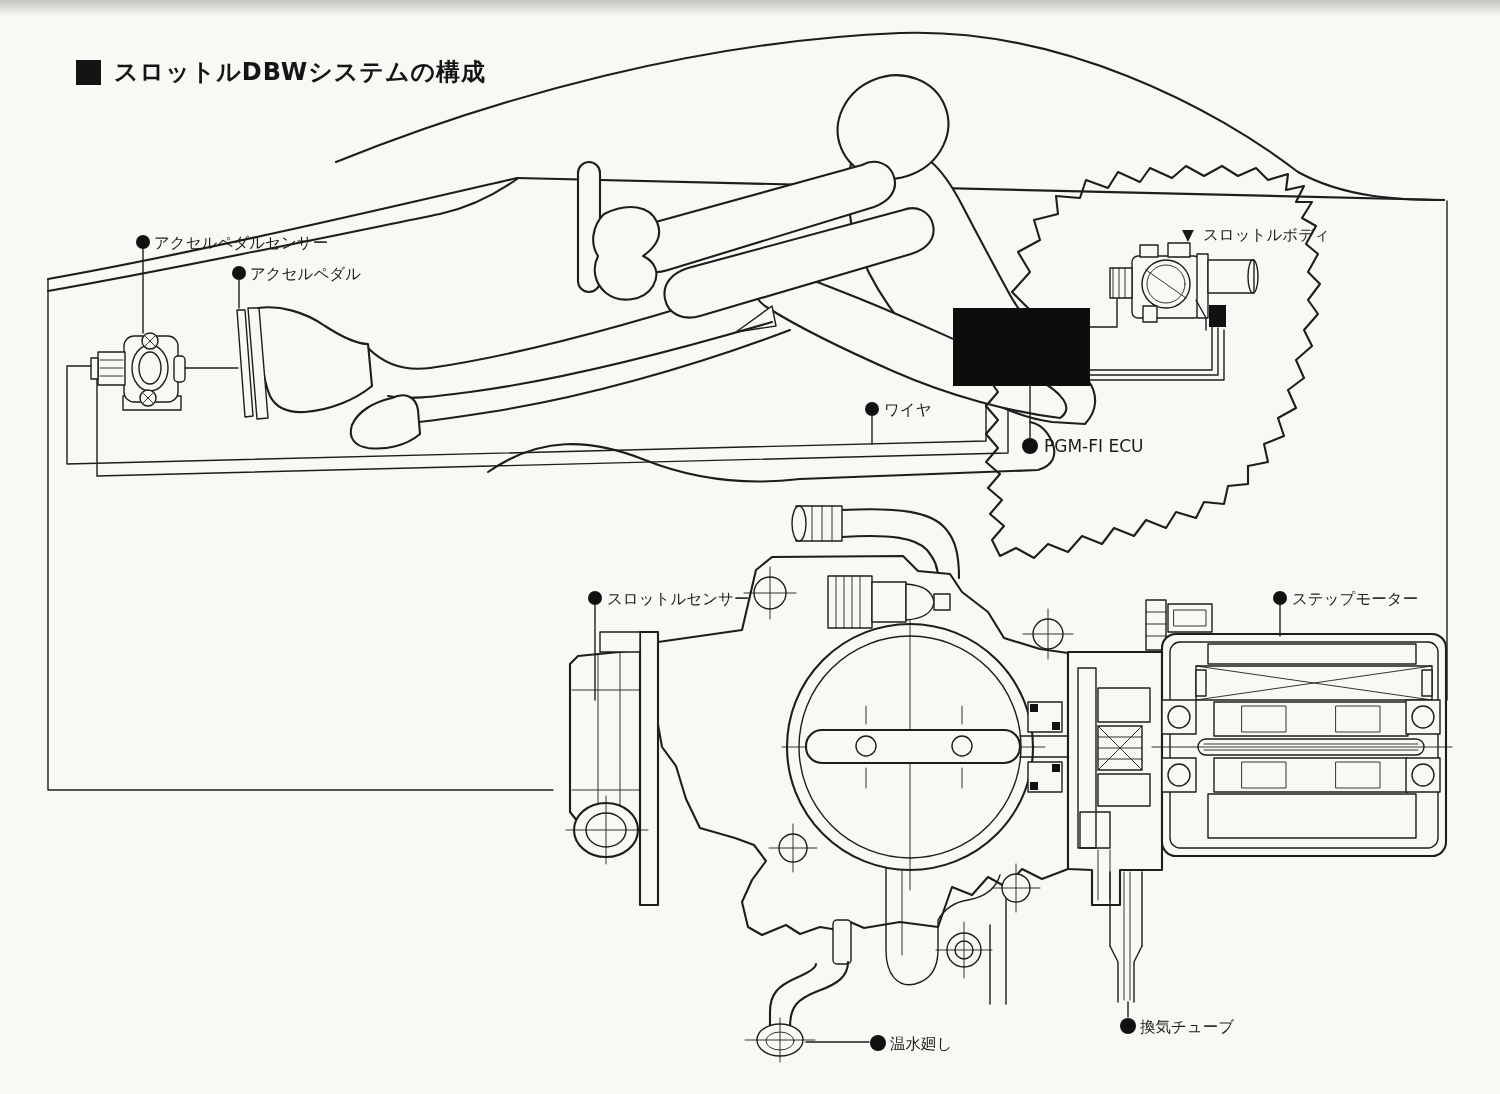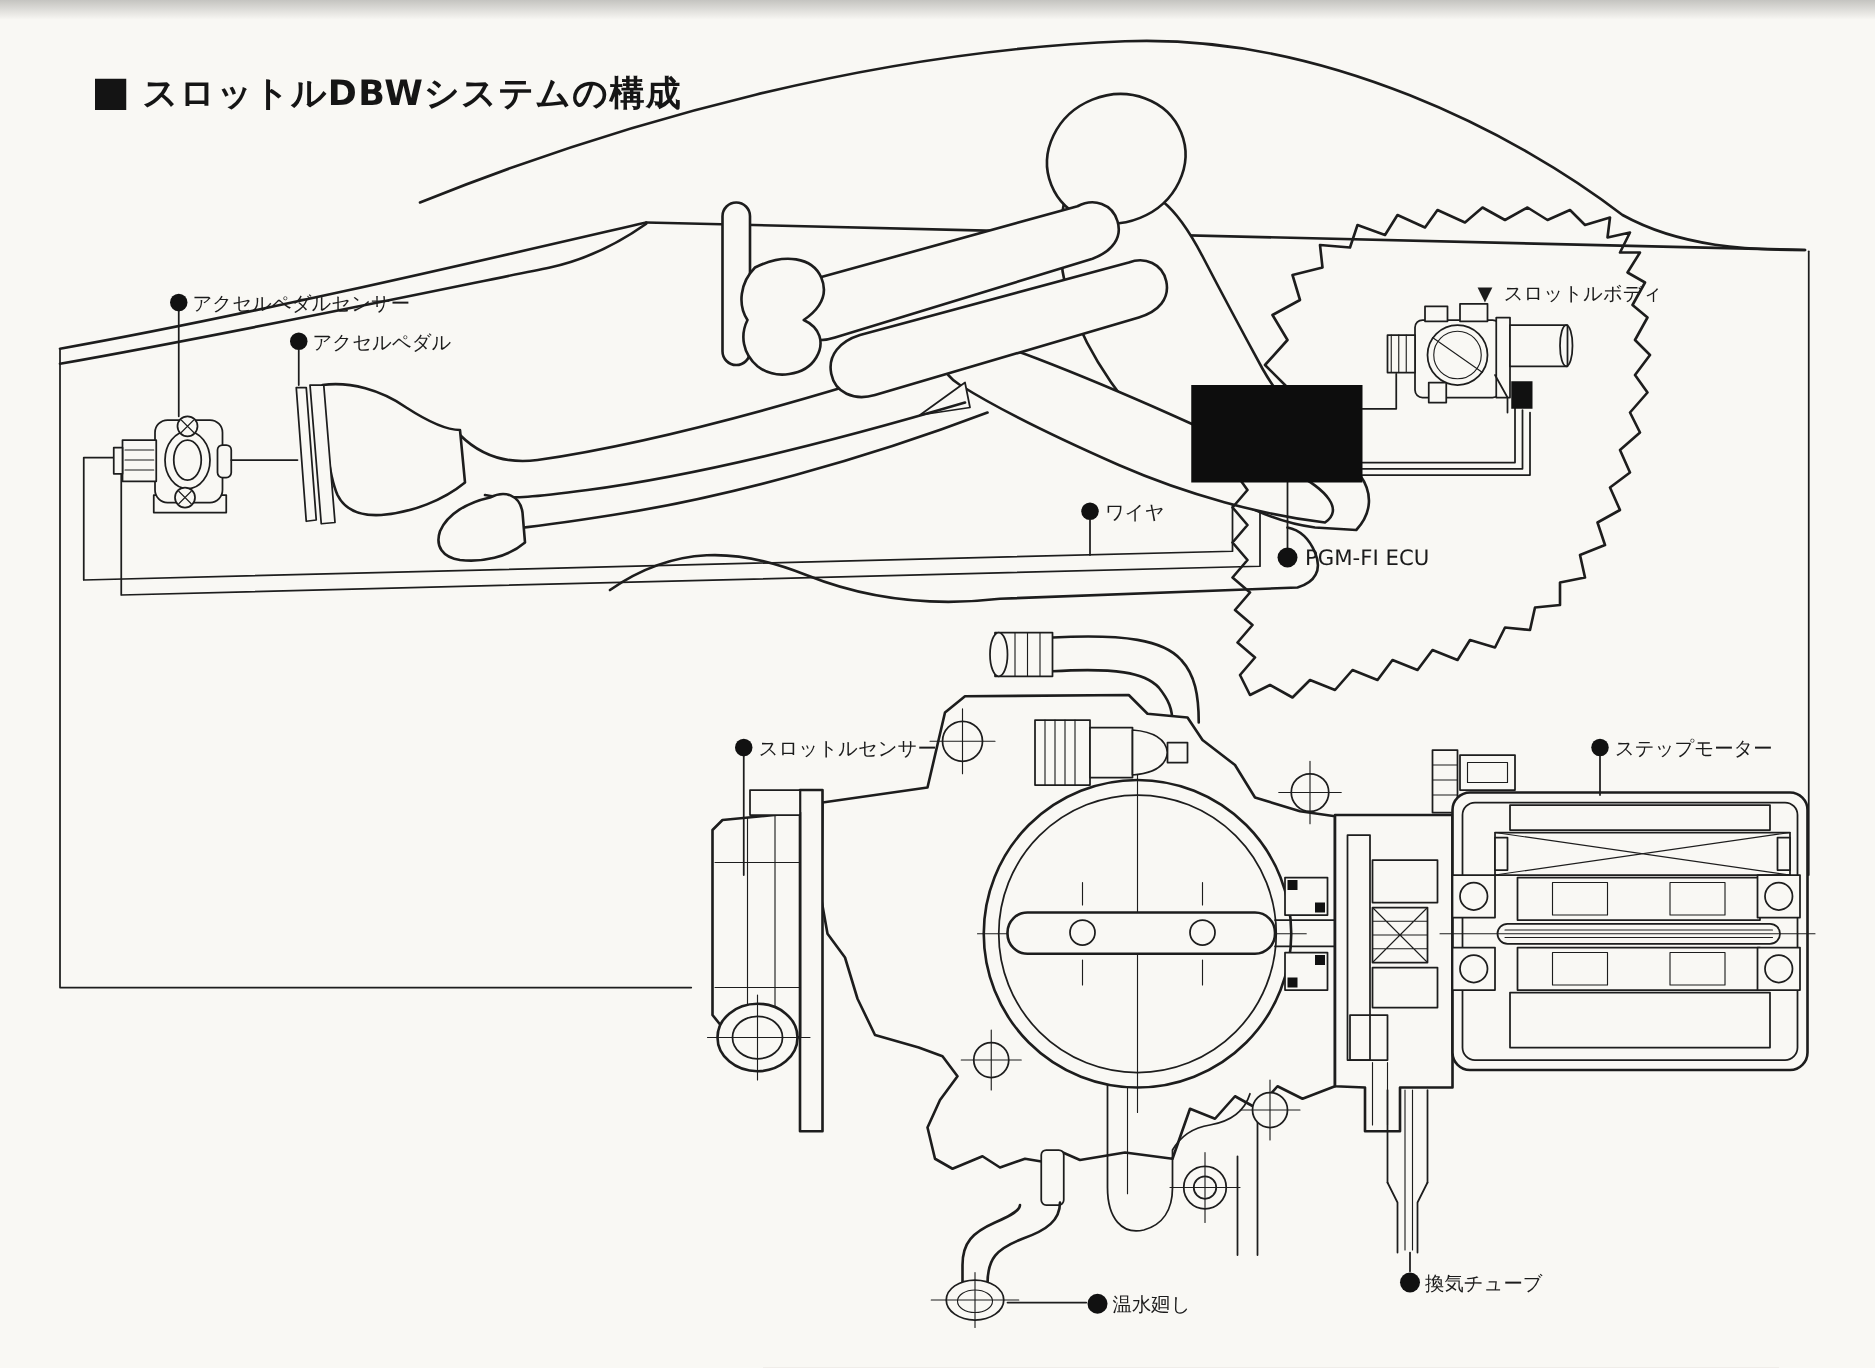--- a/index.html
+++ b/index.html
@@ -17,21 +17,21 @@
     pointer-events:none;
   }
   .title-row{
     position:absolute;left:76px;top:56px;
     display:flex;align-items:center;gap:13px;
   }
   .title-square{
     width:25px;height:25px;background:#141414;flex:0 0 auto;
   }
   .title-row h1{
-    margin:0;font-size:28px;font-weight:bold;letter-spacing:1px;
+    margin:0;font-size:24px;font-weight:bold;letter-spacing:1px;
     font-family:"DejaVu Sans",sans-serif;color:#151515;
   }
   svg.art{position:absolute;left:0;top:0;}
   
   .ln{stroke:#1d1d1d;fill:none;stroke-linecap:round;stroke-linejoin:round;}
   .s2{stroke-width:2.1;}
   .s1{stroke-width:1.4;}
   .s08{stroke-width:0.9;}
   .fp{fill:#f9f8f4;}
   .fi{fill:#111;stroke:none;}

